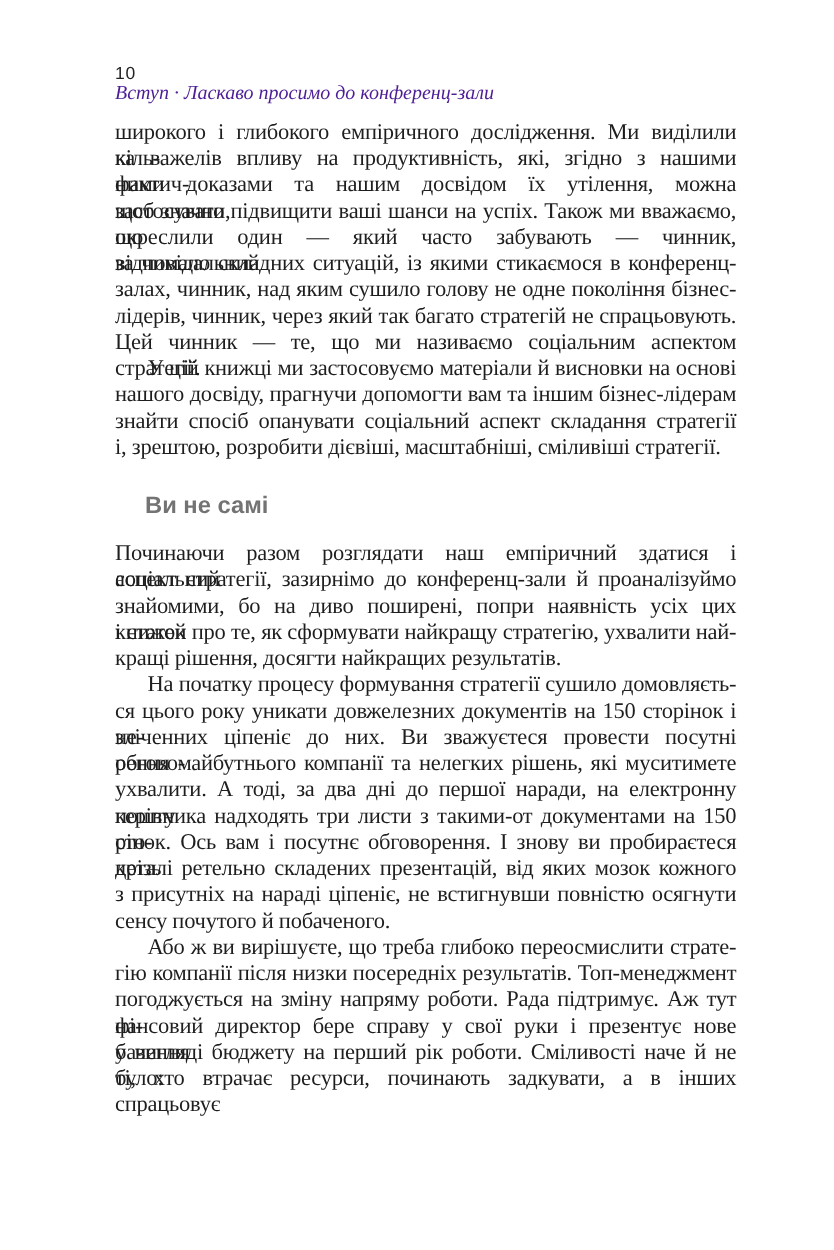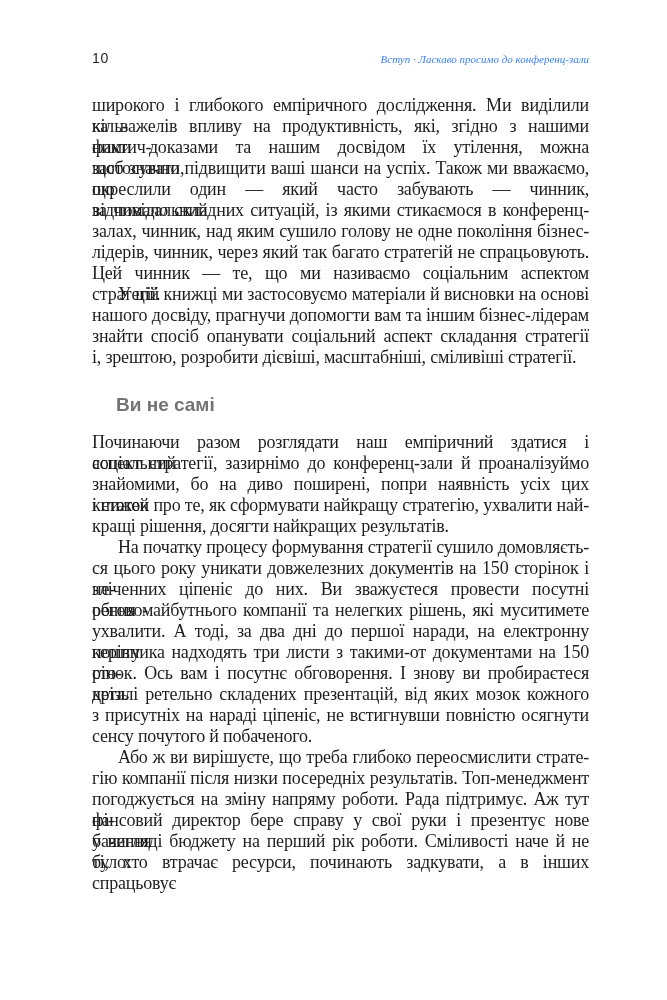--- a/index.html
+++ b/index.html
@@ -17,32 +17,33 @@
     color: #1e1e1e;
   }
   .runhead-row {
     position: absolute;
     left: 92px;
     top: 50px;
     width: 497px;
     display: flex;
     justify-content: space-between;
     align-items: baseline;
+    flex-direction: column;
   }
   .folio {
     font-family: "Liberation Sans", sans-serif;
     font-size: 14px;
     letter-spacing: 0.6px;
     color: #232323;
   }
   .runhead {
     font-family: "Liberation Serif", serif;
     font-style: italic;
-    font-size: 11px;
-    color: #3b82f6;
+    font-size: 16px;
+    color: #4c1d95;
   }
   .textblock {
     position: absolute;
     left: 92px;
     top: 95px;
     width: 497px;
     font-size: 18px;
     line-height: 21px;
     letter-spacing: -0.2px;
     color: #1e1e1e;

